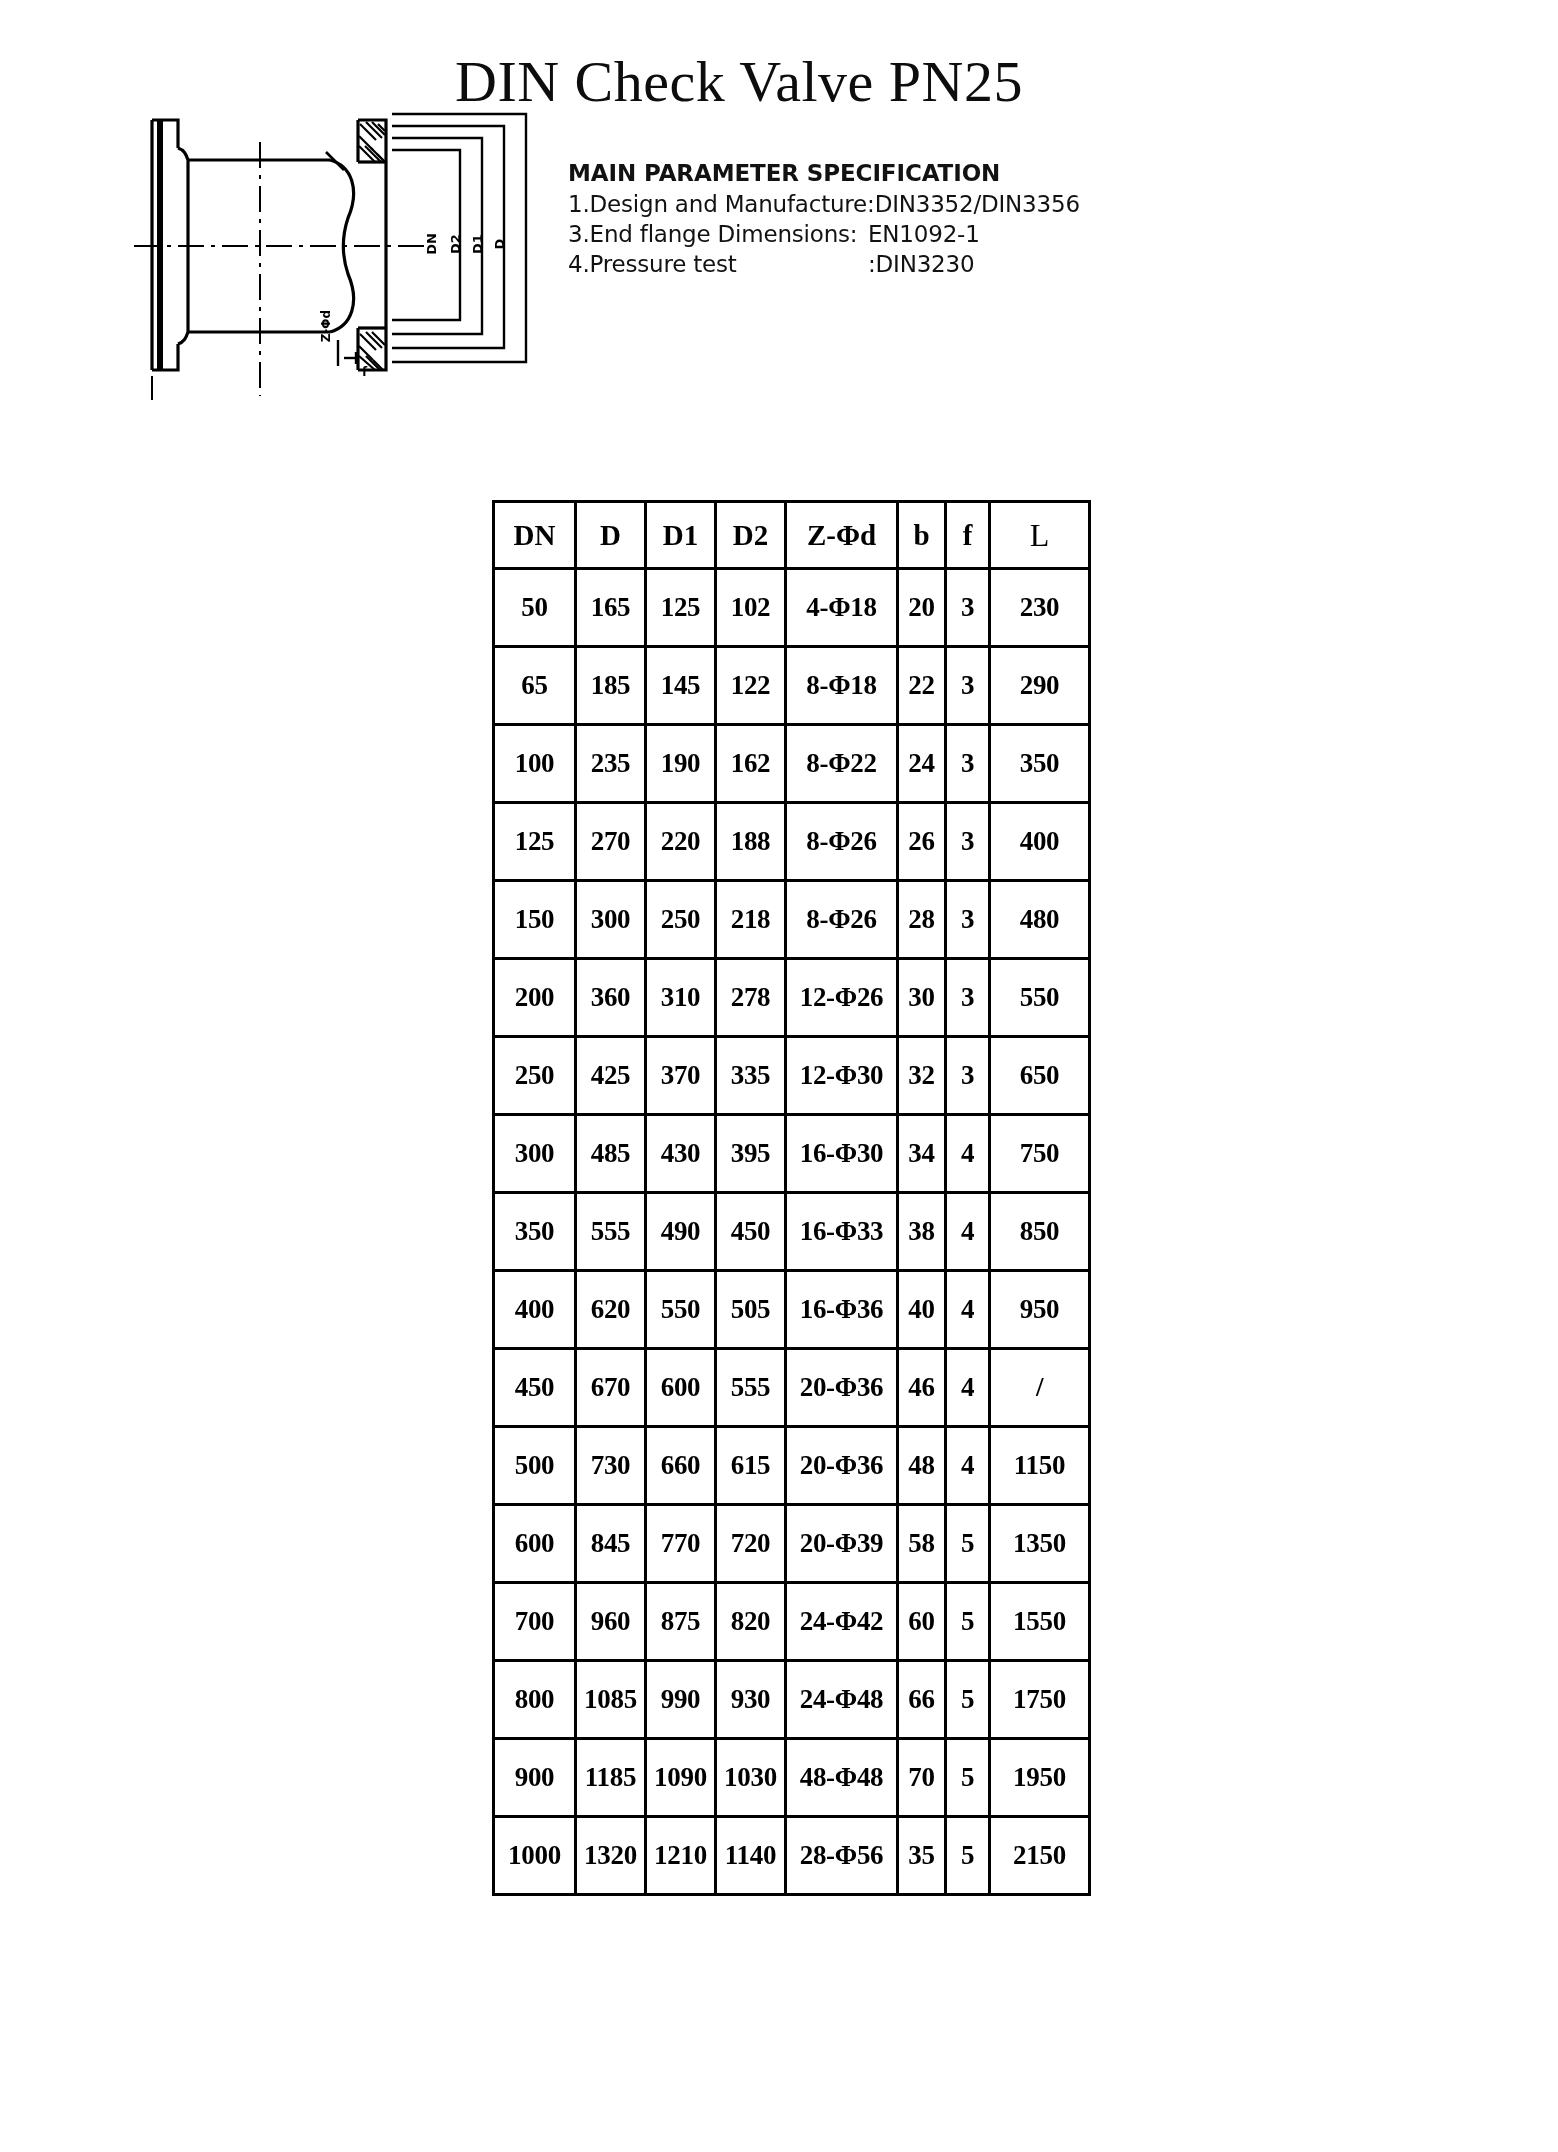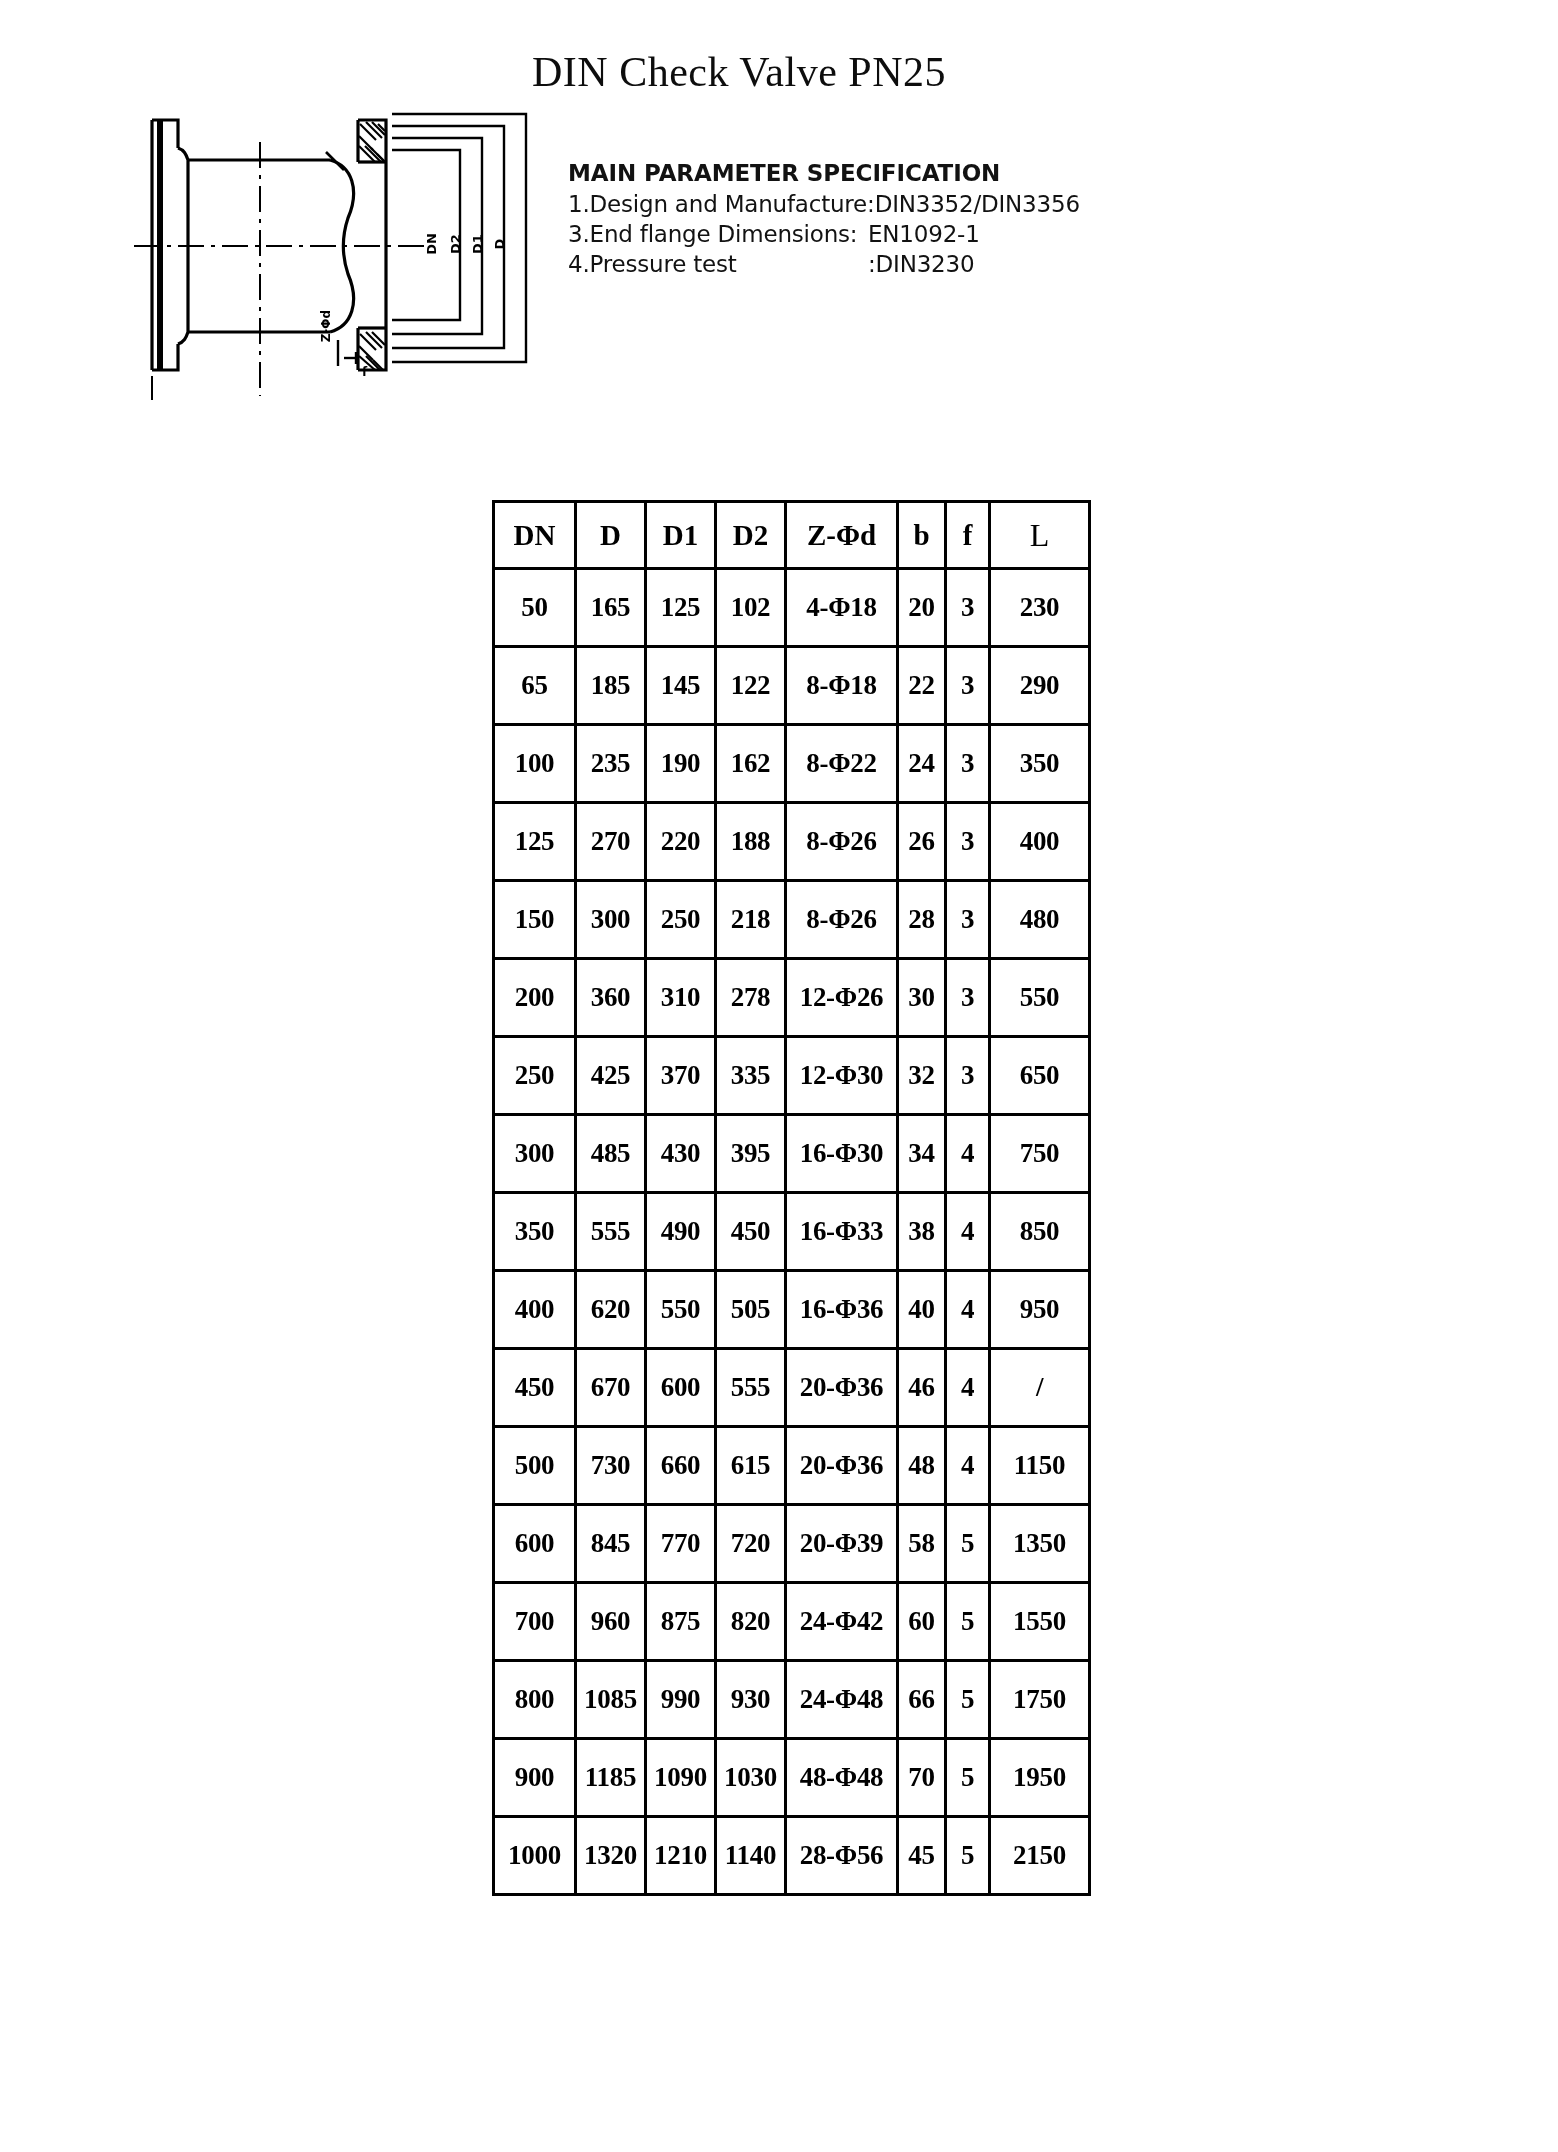--- a/index.html
+++ b/index.html
@@ -16,21 +16,21 @@
   }
 
   
   #page-title {
     position: absolute;
     top: 48px;
     left: 0;
     width: 1478px;
     text-align: center;
     font-family: "Liberation Serif", serif;
-    font-size: 42px;
+    font-size: 58px;
     font-weight: 400;
     letter-spacing: 0.5px;
     color: #0d0d0d;
     white-space: nowrap;
   }
 
   
   #drawing-figure {
     position: absolute;
     left: 130px;
@@ -397,19 +397,19 @@
           <td class="cell-b">70</td>
           <td class="cell-f">5</td>
           <td class="cell-l">1950</td>
         </tr>
         <tr>
           <td class="cell-dn">1000</td>
           <td class="cell-d">1320</td>
           <td class="cell-d1">1210</td>
           <td class="cell-d2">1140</td>
           <td class="cell-zd">28-Φ56</td>
-          <td class="cell-b">45</td>
+          <td class="cell-b">35</td>
           <td class="cell-f">5</td>
           <td class="cell-l">2150</td>
         </tr>
       </tbody>
   </table>
 </div>
 
 </body></html>

